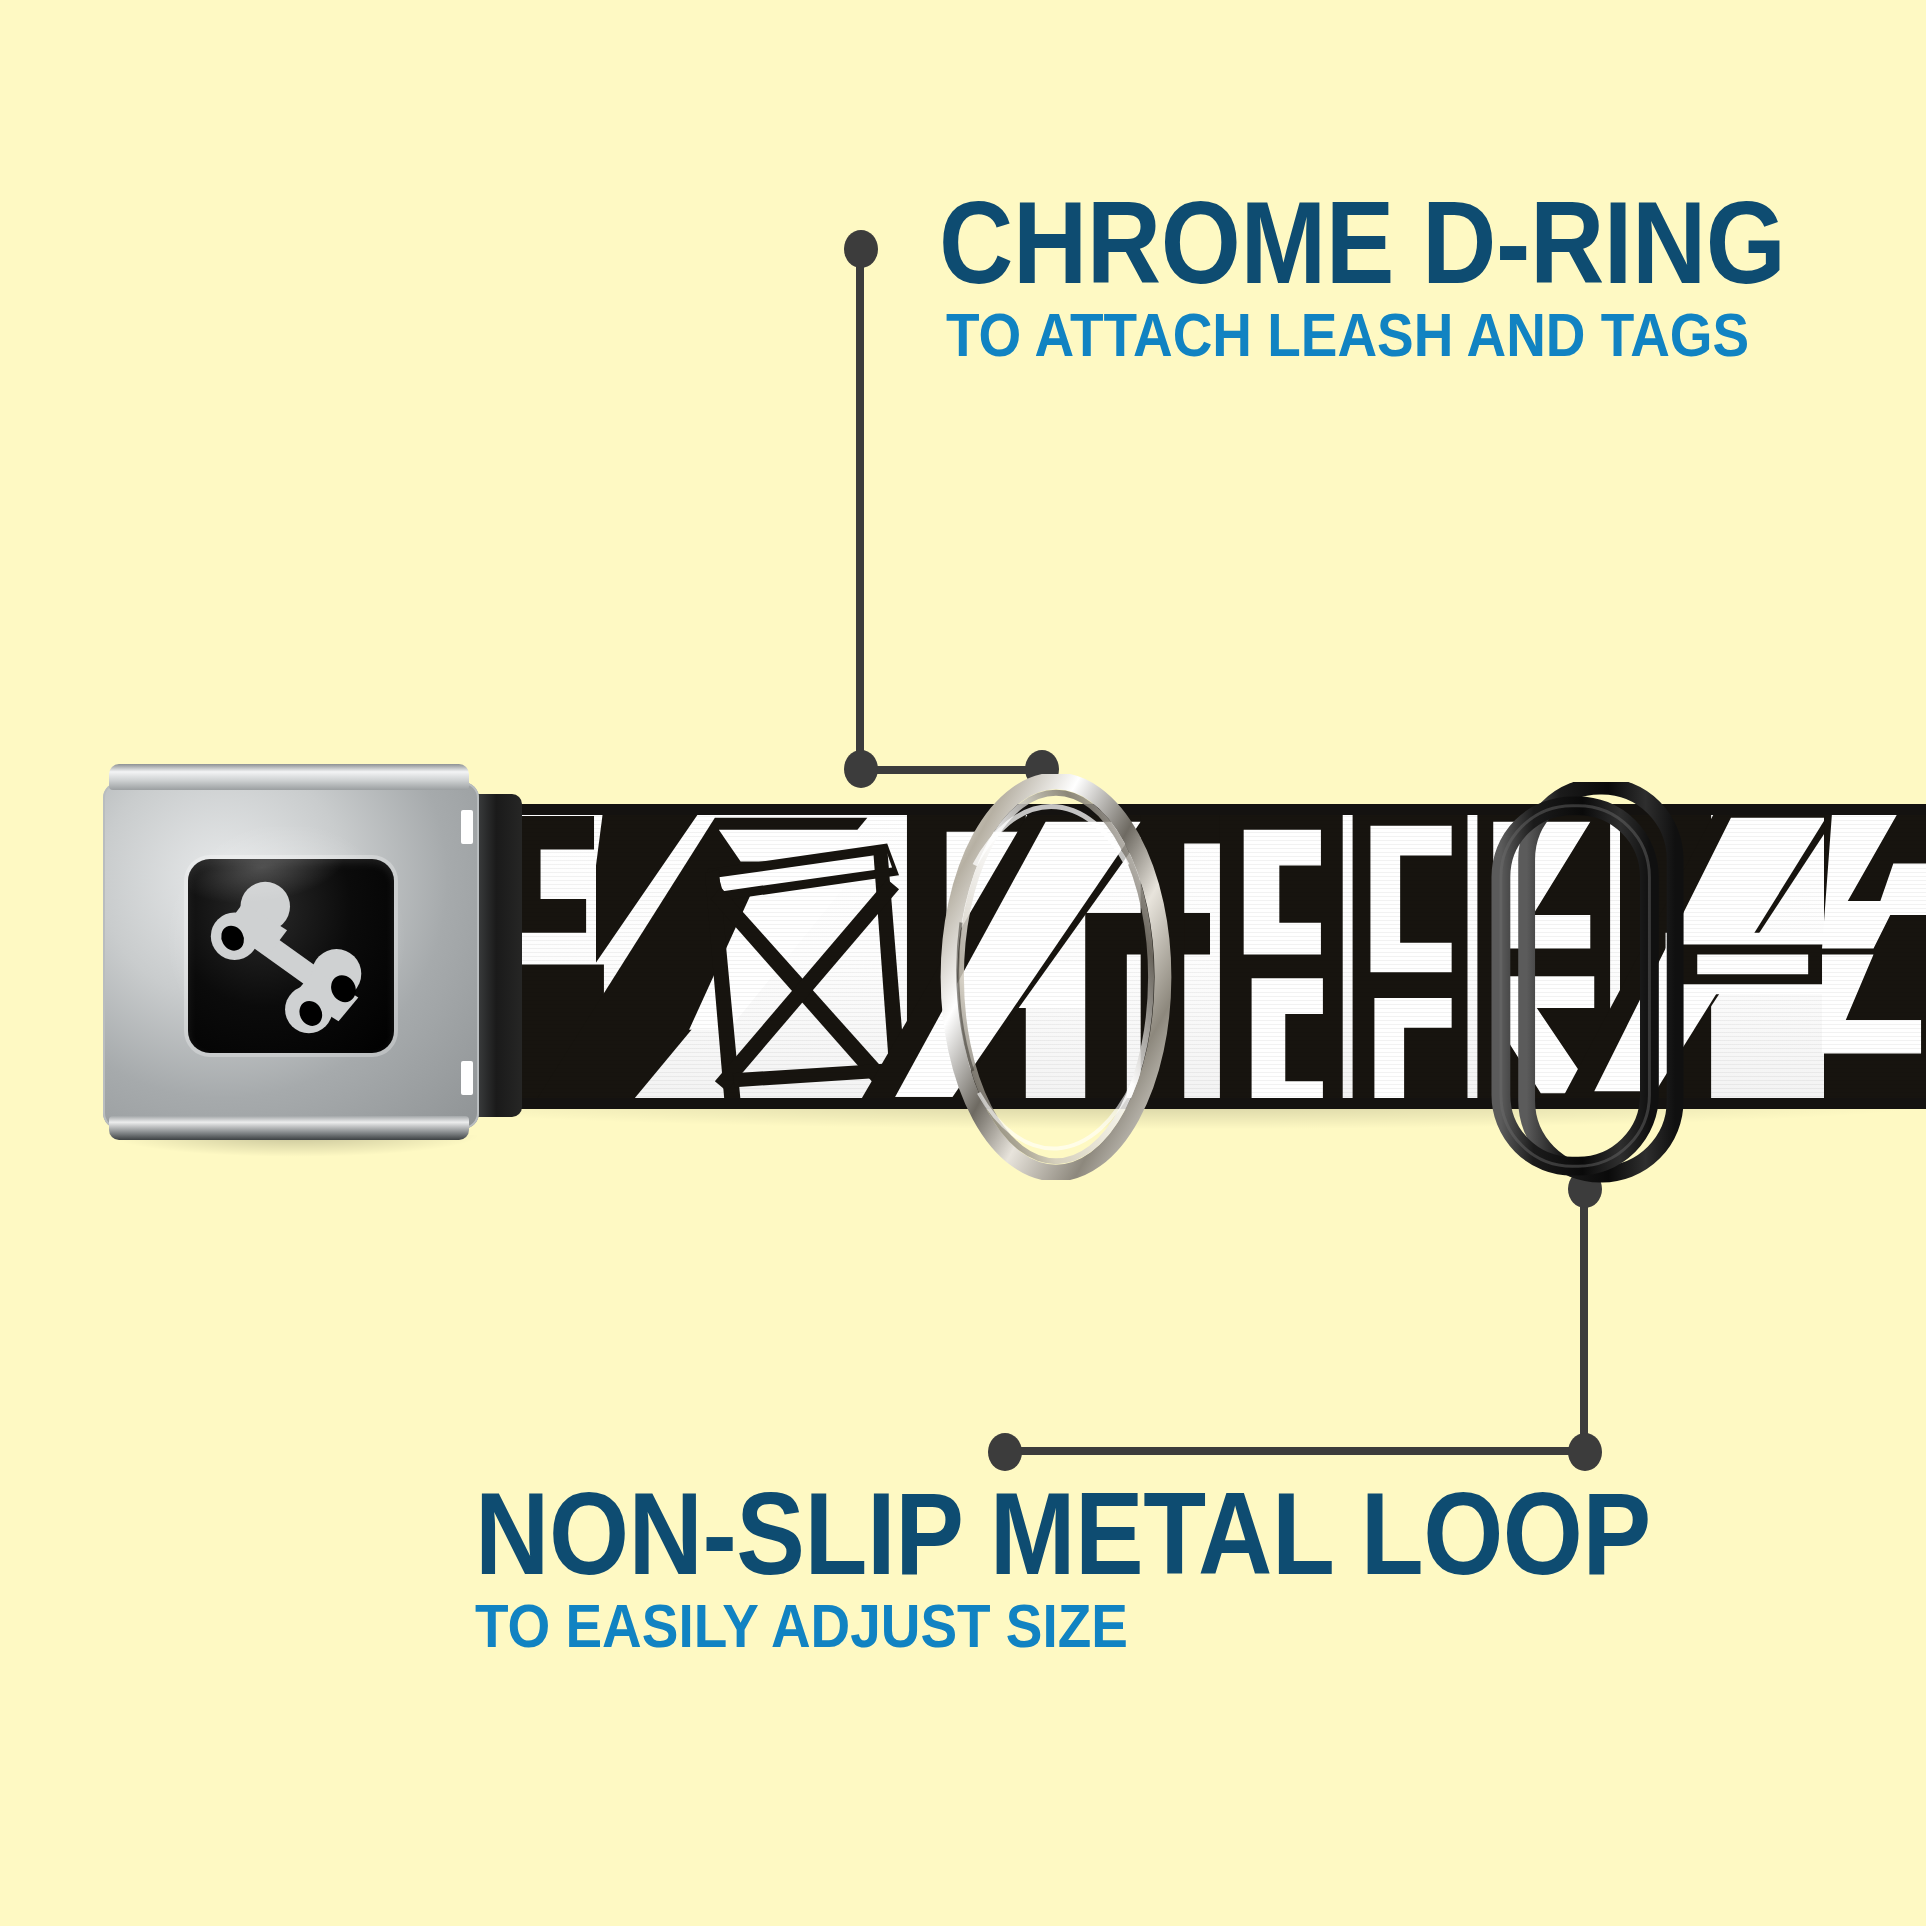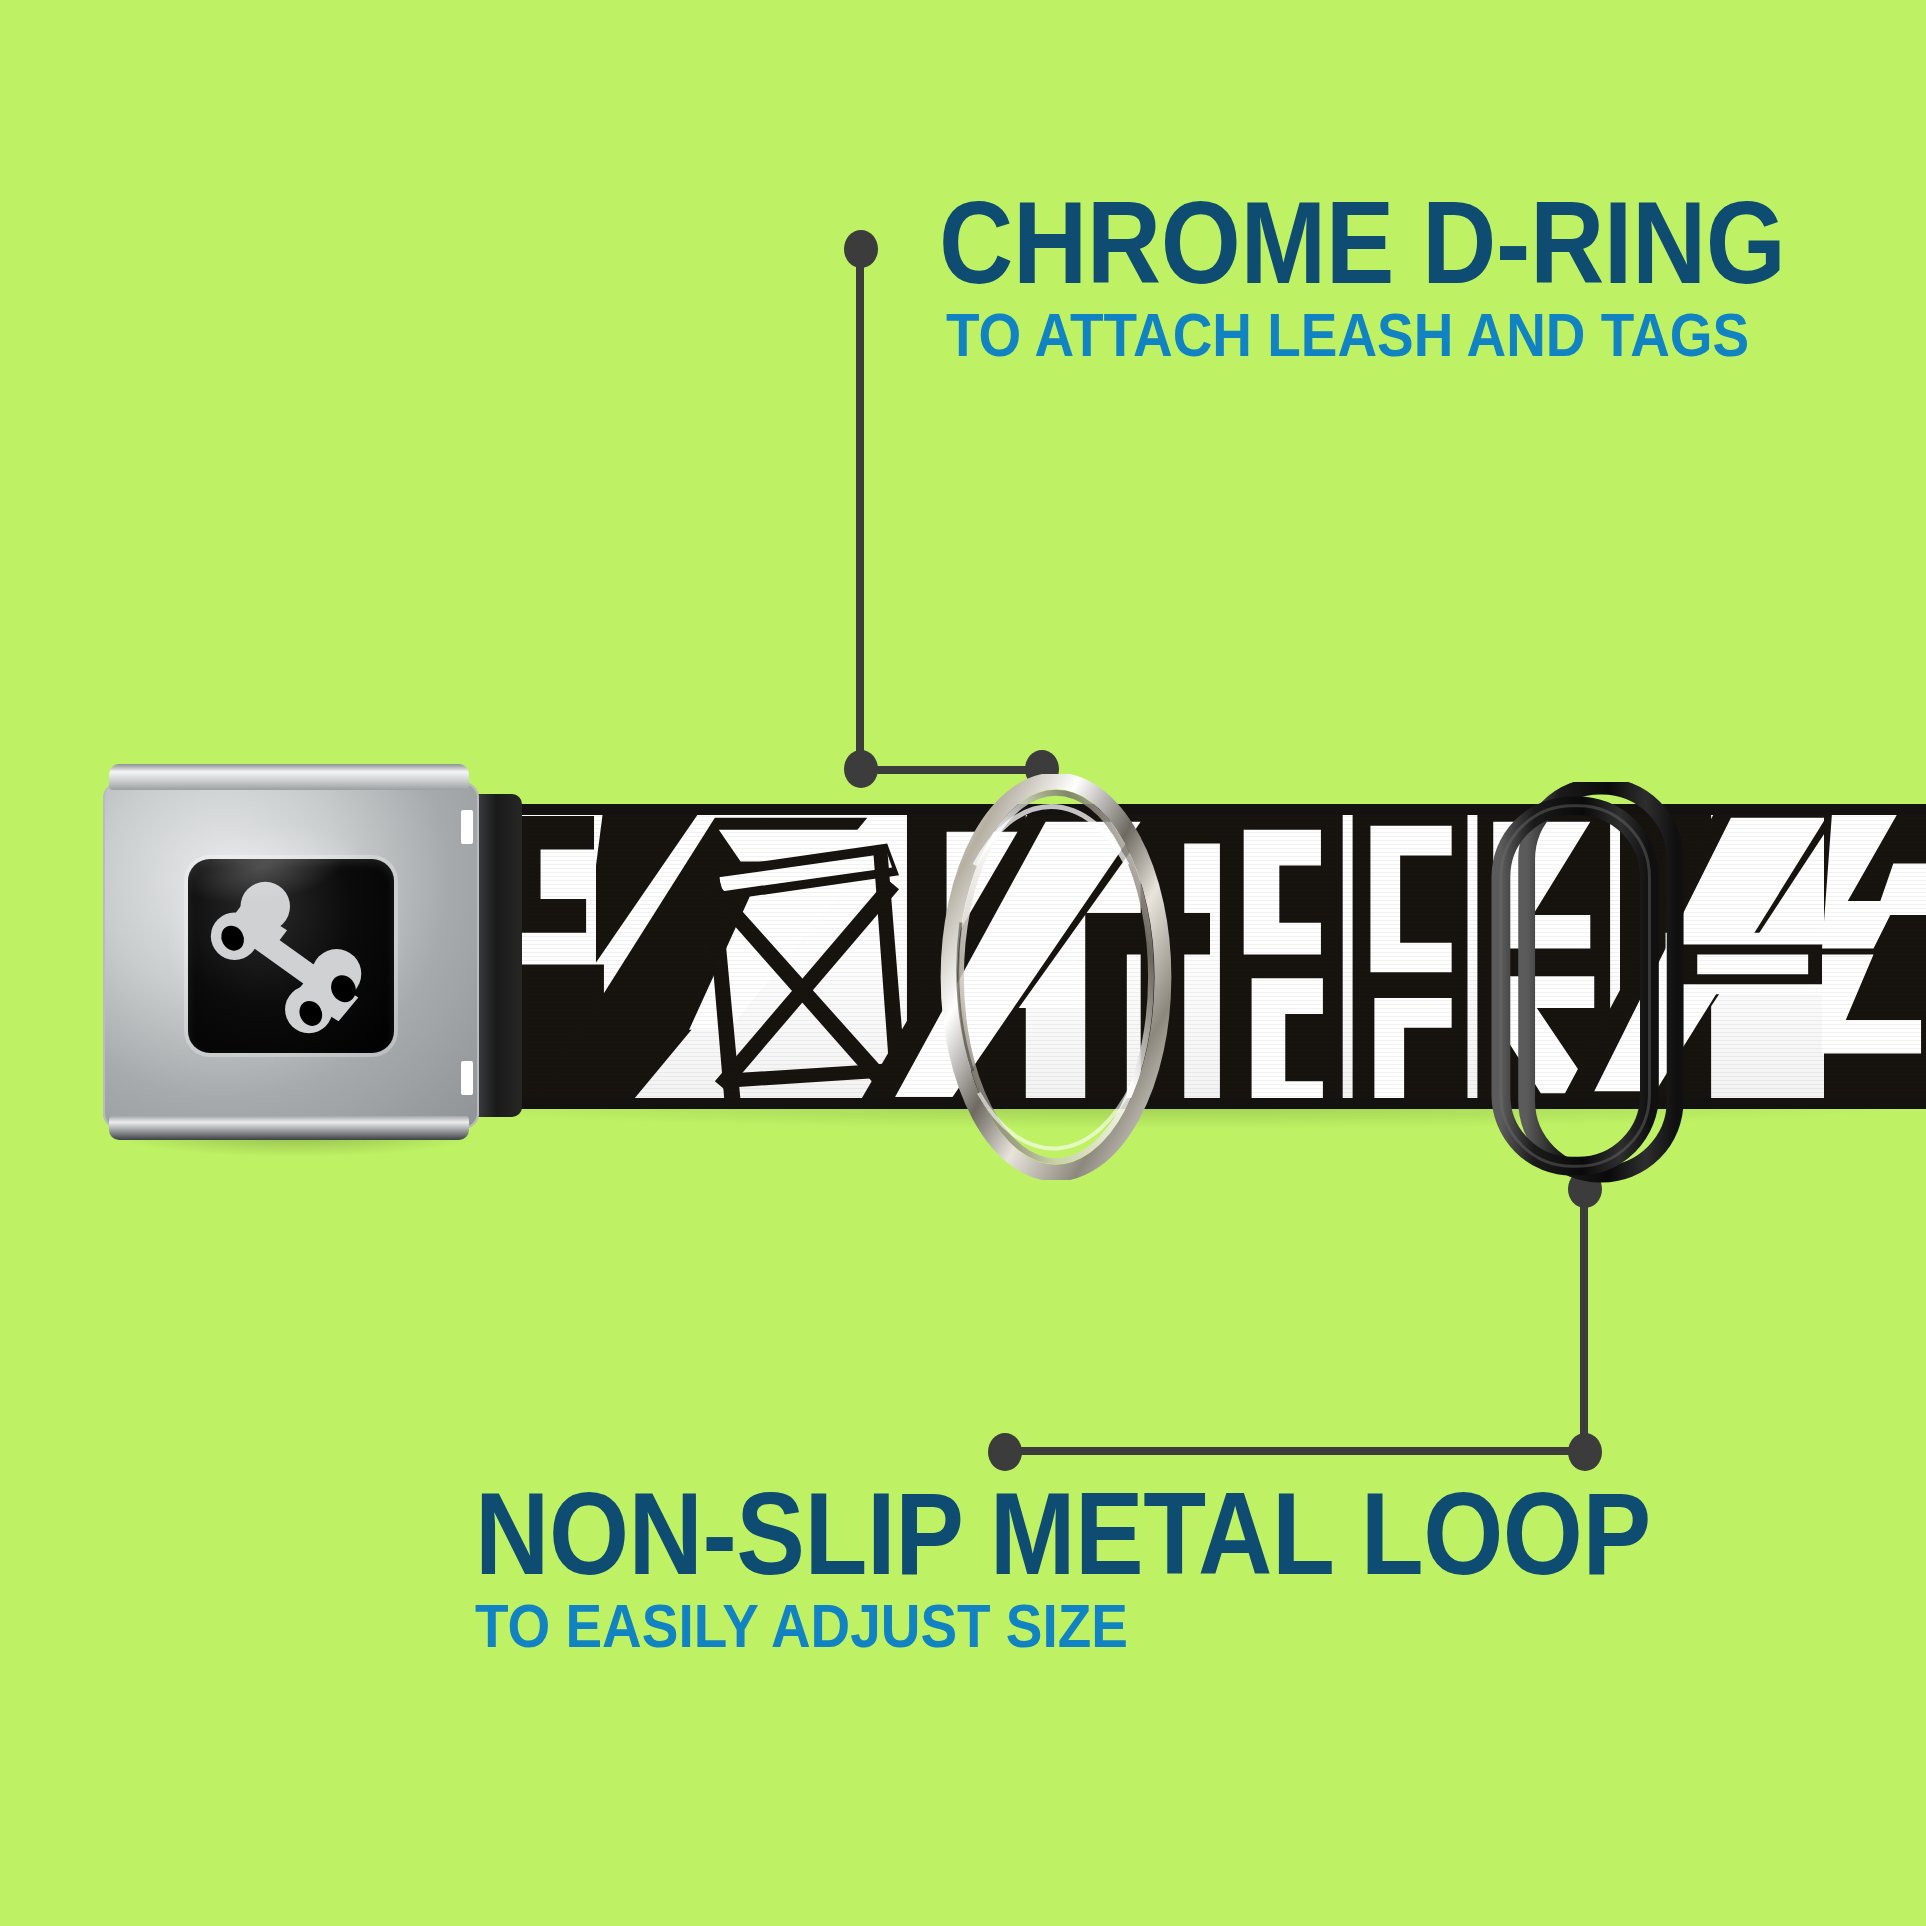--- a/index.html
+++ b/index.html
@@ -12,21 +12,21 @@
     height: 1927px;
     position: relative;
     overflow: hidden;
     font-family: "Liberation Sans", sans-serif;
     -webkit-font-smoothing: antialiased;
   }
 
   #stage {
     position: absolute;
     inset: 0;
-    background: #bef264;
+    background: #fef9c3;
   }
 
   
   .callout-title {
     position: absolute;
     font-family: "Liberation Sans", sans-serif;
     font-weight: bold;
     letter-spacing: -0.5px;
     white-space: nowrap;
     transform: scaleX(0.88);

